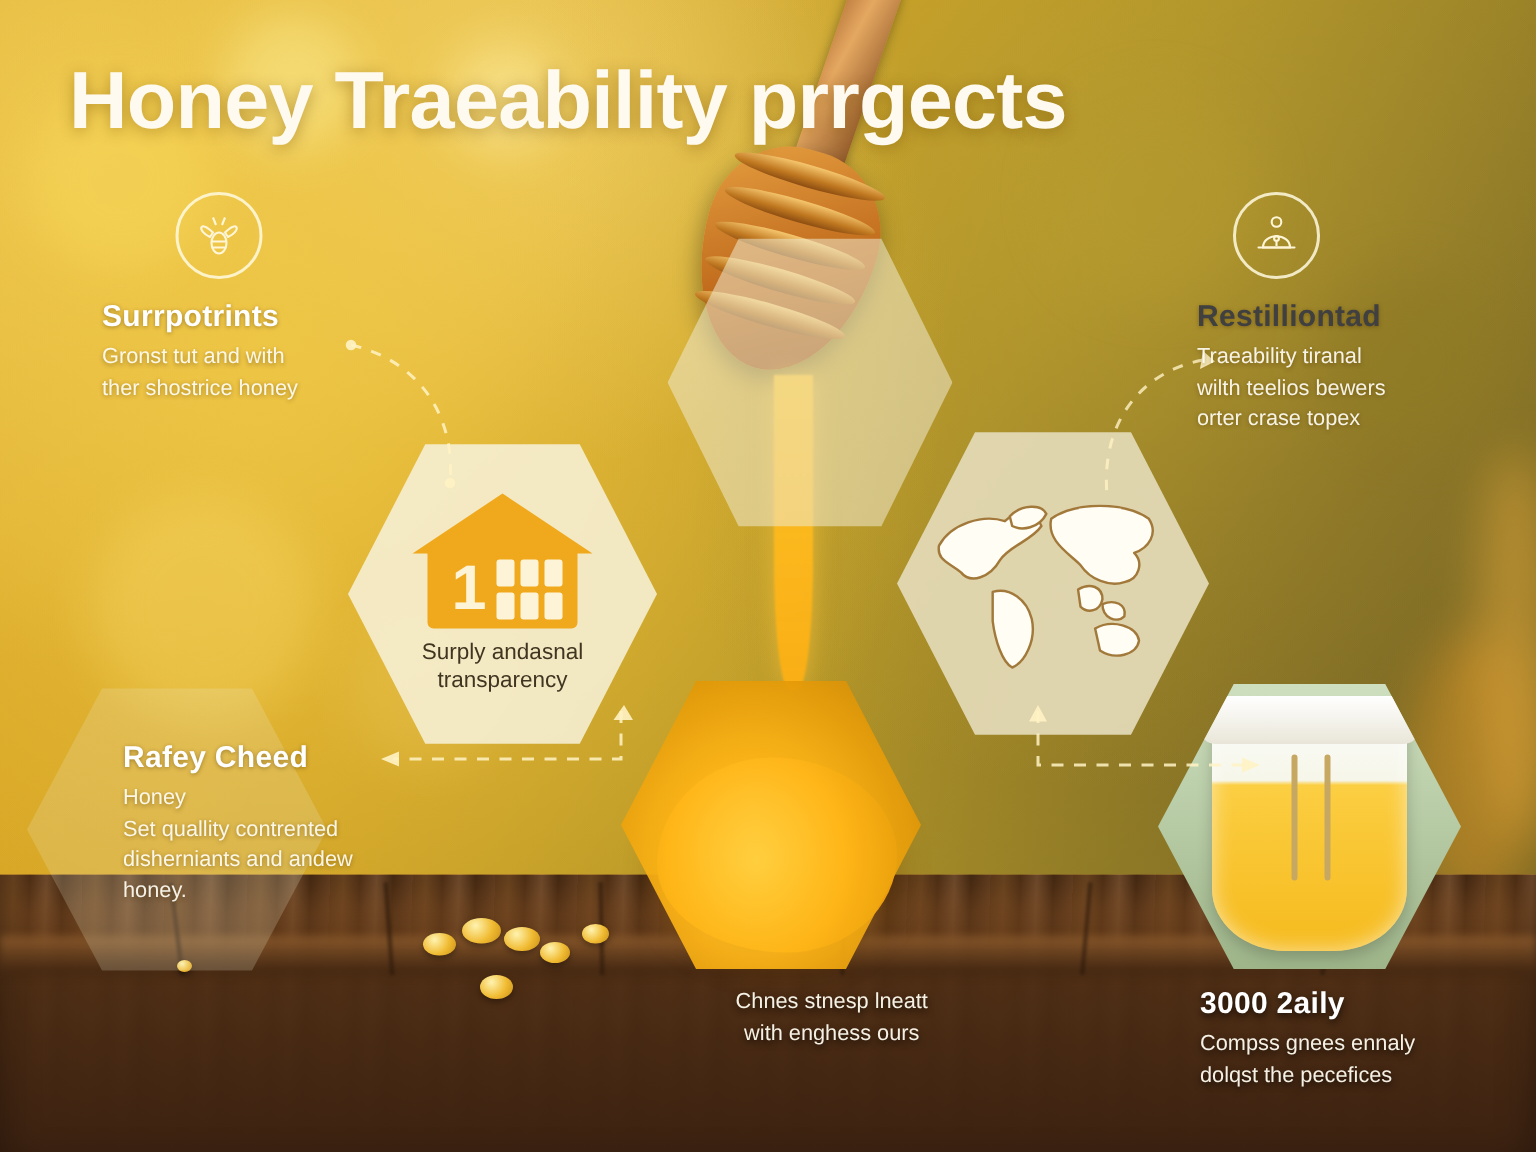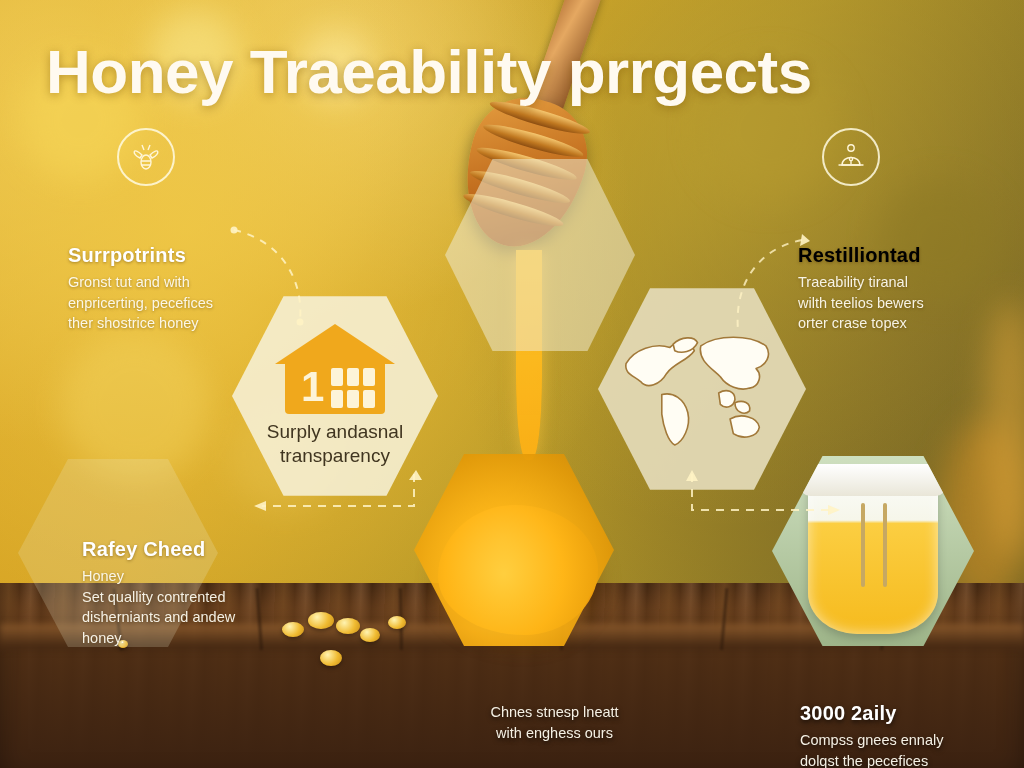--- a/index.html
+++ b/index.html
@@ -91,21 +91,21 @@
   
   .hex {
     position: absolute;
     clip-path: polygon(25% 2%, 75% 2%, 100% 50%, 75% 98%, 25% 98%, 0% 50%);
     display: flex; flex-direction: column;
     align-items: center; justify-content: center;
   }
   .hex-pale { background: rgba(246,240,214,.88); }
   .hex-ghost { background: rgba(238,234,206,.55); }
   .hex-label {
-    font-size: 19px; line-height: 1.28; color: #403520;
+    font-size: 15px; line-height: 1.28; color: #403520;
     text-align: center; width: 78%; margin-top: 6px;
   }
 
   
   .hive-icon { width: 120px; height: 90px; position: relative; }
   .hive-roof {
     position: absolute; left: 0; top: 0; width: 0; height: 0;
     border-left: 60px solid transparent; border-right: 60px solid transparent;
     border-bottom: 40px solid #f0a81c;
   }
@@ -149,37 +149,37 @@
     position: absolute; top: 26%; width: 4px; height: 42%;
     background: #c6a863; border-radius: 2px;
   }
 
   
   .circle-icon {
     position: absolute; width: 58px; height: 58px; border-radius: 50%;
     border: 2px solid rgba(255,250,225,.85);
     display: flex; align-items: center; justify-content: center;
   }
-  .blk { position: absolute; margin-top: 44px; }
+  .blk { position: absolute; }
   .blk h3 {
     font-size: 20px; font-weight: 700; color: #ffffff; letter-spacing: .2px;
     text-shadow: 0 1px 3px rgba(80,50,0,.45); margin-bottom: 5px;
   }
   .blk p {
     font-size: 14.5px; line-height: 1.42; color: rgba(255,253,243,.93);
     text-shadow: 0 1px 3px rgba(80,50,0,.45);
   }
-  .blk.dark h3 { color: #000000; }
+  .blk.dark h3 { color: #404040; }
   .blk.onwood h3 { text-shadow: 0 2px 5px rgba(0,0,0,.7); }
   .blk.onwood p { color: rgba(255,252,240,.95); text-shadow: 0 2px 5px rgba(0,0,0,.7); }
 
   
   #title {
     position: absolute; left: 46px; top: 36px;
-    font-size: 62px; font-weight: 700; color: #fffaf0; letter-spacing: -.5px;
+    font-size: 54px; font-weight: 700; color: #fffaf0; letter-spacing: -.5px;
     text-shadow: 0 2px 10px rgba(120,80,0,.45);
   }
 
   .connector { position: absolute; pointer-events: none; }
 </style>
 </head>
 <body>
 
 <div id="stage">
 
@@ -308,21 +308,20 @@
       <ellipse cx="17" cy="20" rx="5" ry="7"></ellipse>
       <path d="M13 13 C4 4 2 12 11 16 Z"></path>
       <path d="M21 13 C30 4 32 12 23 16 Z"></path>
       <path d="M15 8 L13 3 M19 8 L21 3"></path>
       <path d="M12 19 h10 M12 23 h10"></path>
     </svg>
   </div>
   <div class="blk" style="left:68px;top:200px;width:235px;">
     <h3>Surrpotrints</h3>
     <p>Gronst tut and with</p>
-    <p>enpricerting, pecefices</p>
     <p>ther shostrice honey</p>
   </div>
 
   <div class="circle-icon" style="left:822px;top:128px;">
     <svg width="32" height="32" viewBox="0 0 32 32" fill="none" stroke="#fff6d8" stroke-width="1.4">
       <circle cx="16" cy="7" r="3.2"></circle>
       <path d="M7 24 C7 14 25 14 25 24 Z"></path>
       <path d="M4 24 h24" stroke-linecap="round"></path>
       <circle cx="16" cy="18" r="1.6"></circle>
       <path d="M16 20 v3"></path>

